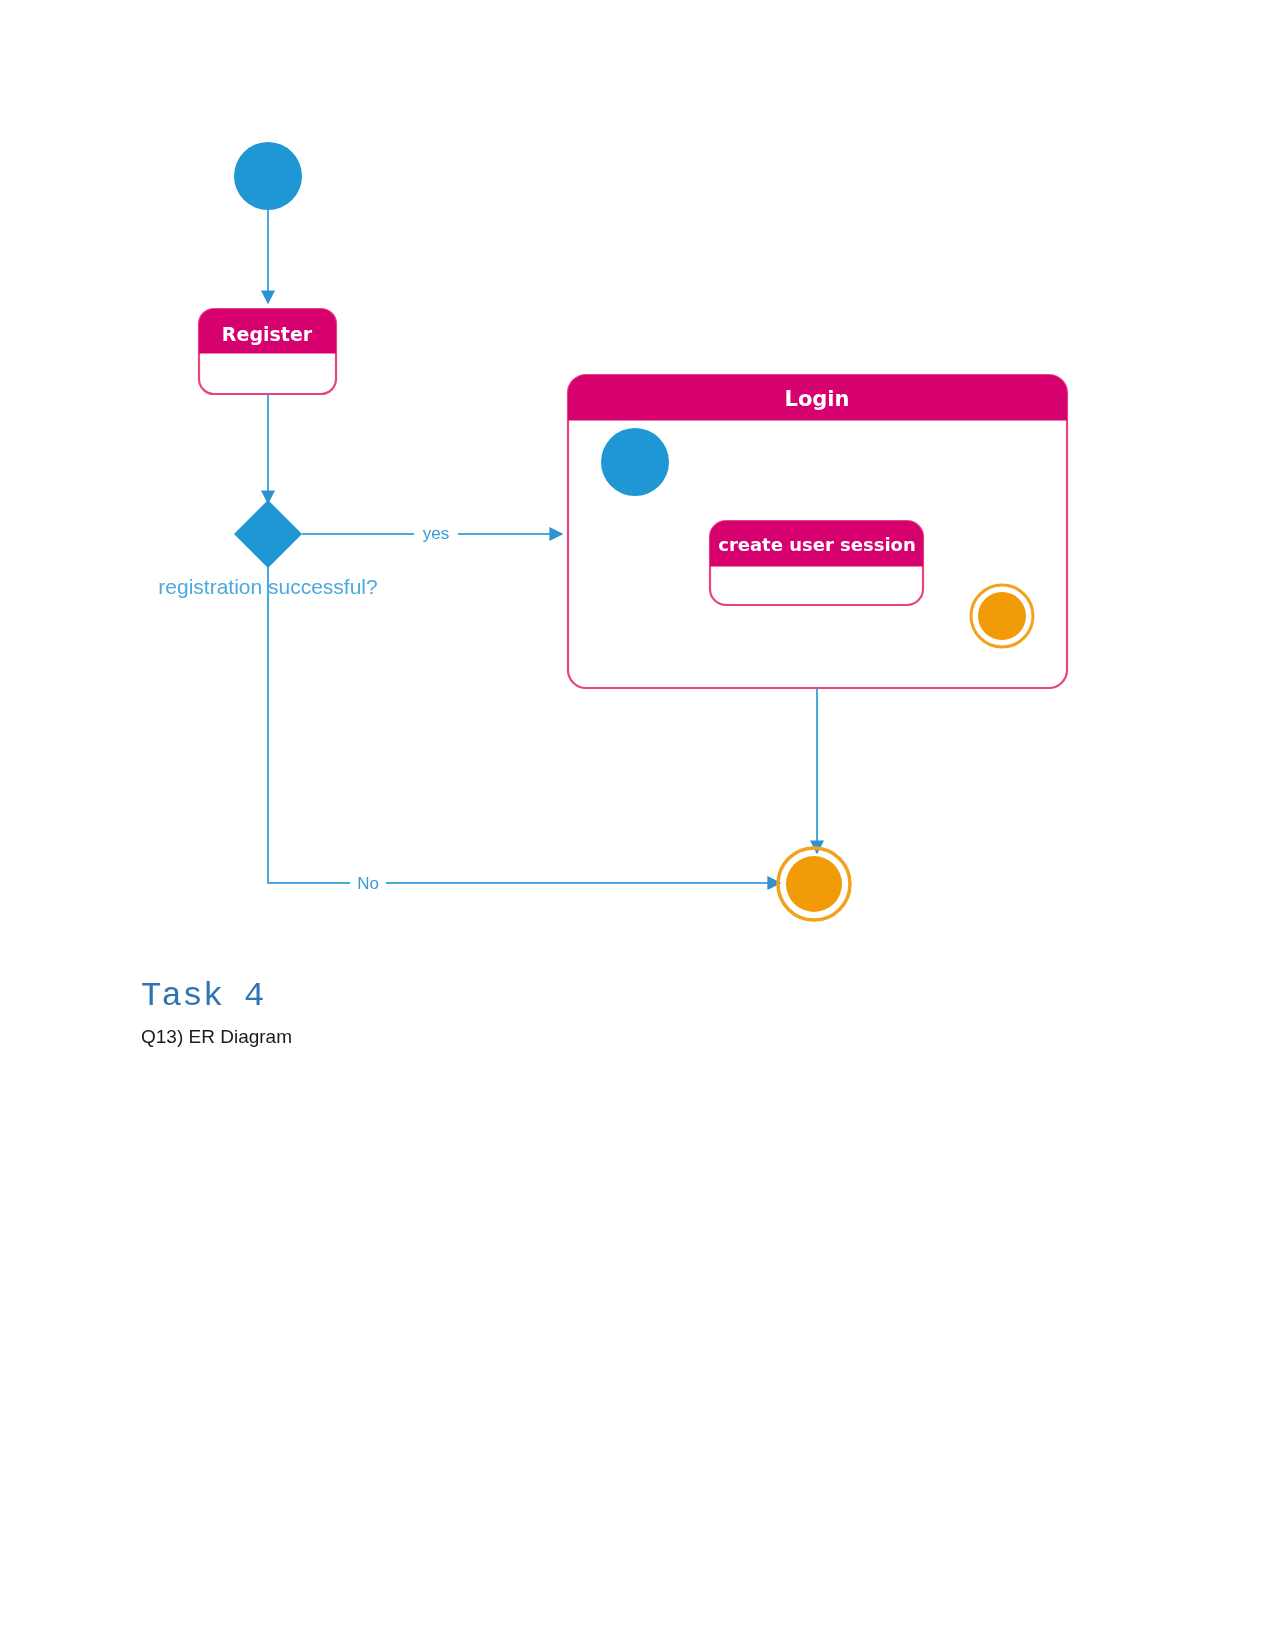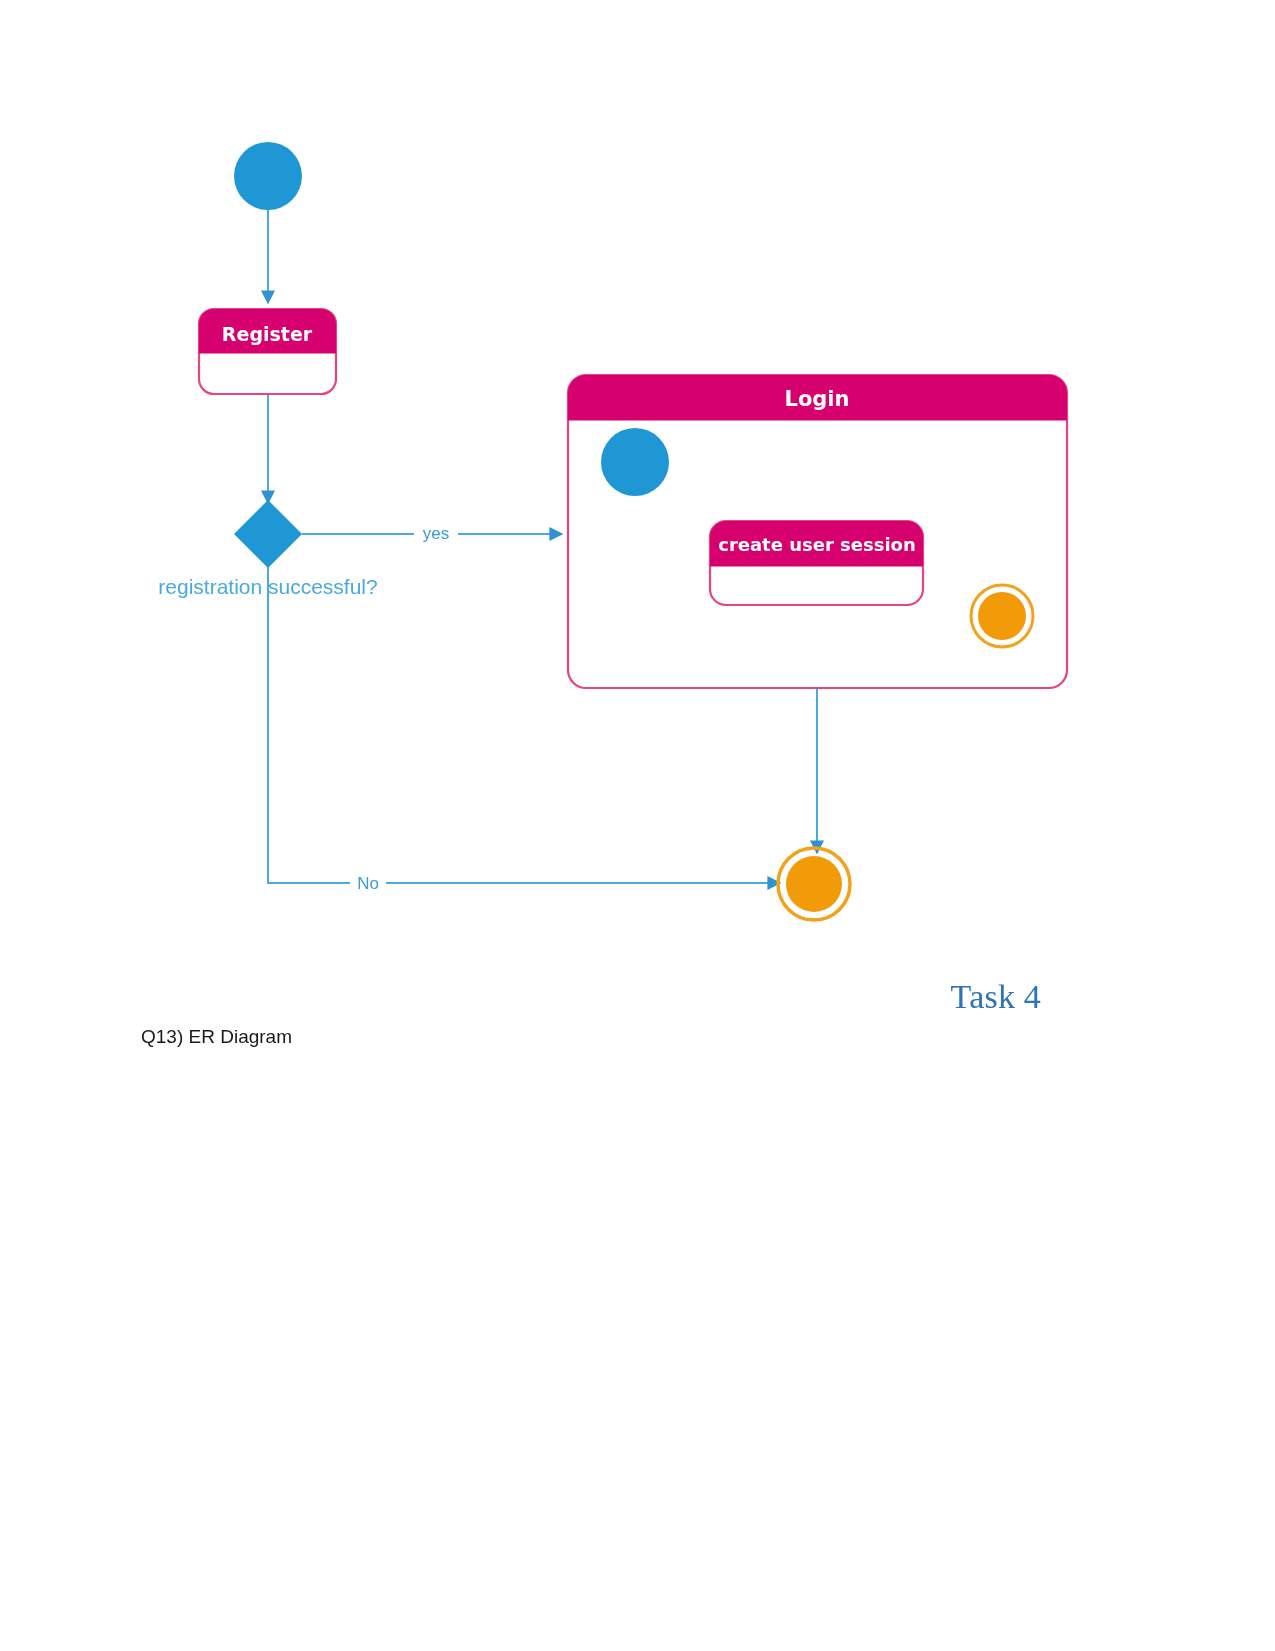--- a/index.html
+++ b/index.html
@@ -41,28 +41,27 @@
     font-family: "Liberation Sans", sans-serif;
     fill: #4aa9de;
   }
   #text-block {
     position: absolute;
     left: 141px;
     top: 978px;
     width: 900px;
   }
   #heading-task {
-    font-family: Liberation Serif, serif;
+    font-family: Liberation Mono, monospace;
     font-size: 34px;
     font-weight: normal;
     color: #2e74b5;
     line-height: 1.1;
     margin: 0;
     letter-spacing: 0.2px;
-    text-align: right;
   }
   #subtitle-line {
     font-family: "Liberation Sans", sans-serif;
     font-size: 19px;
     color: #1a1a1a;
     margin: 10px 0 16px 0;
     line-height: 1.25;
   }
 </style>
 </head>

